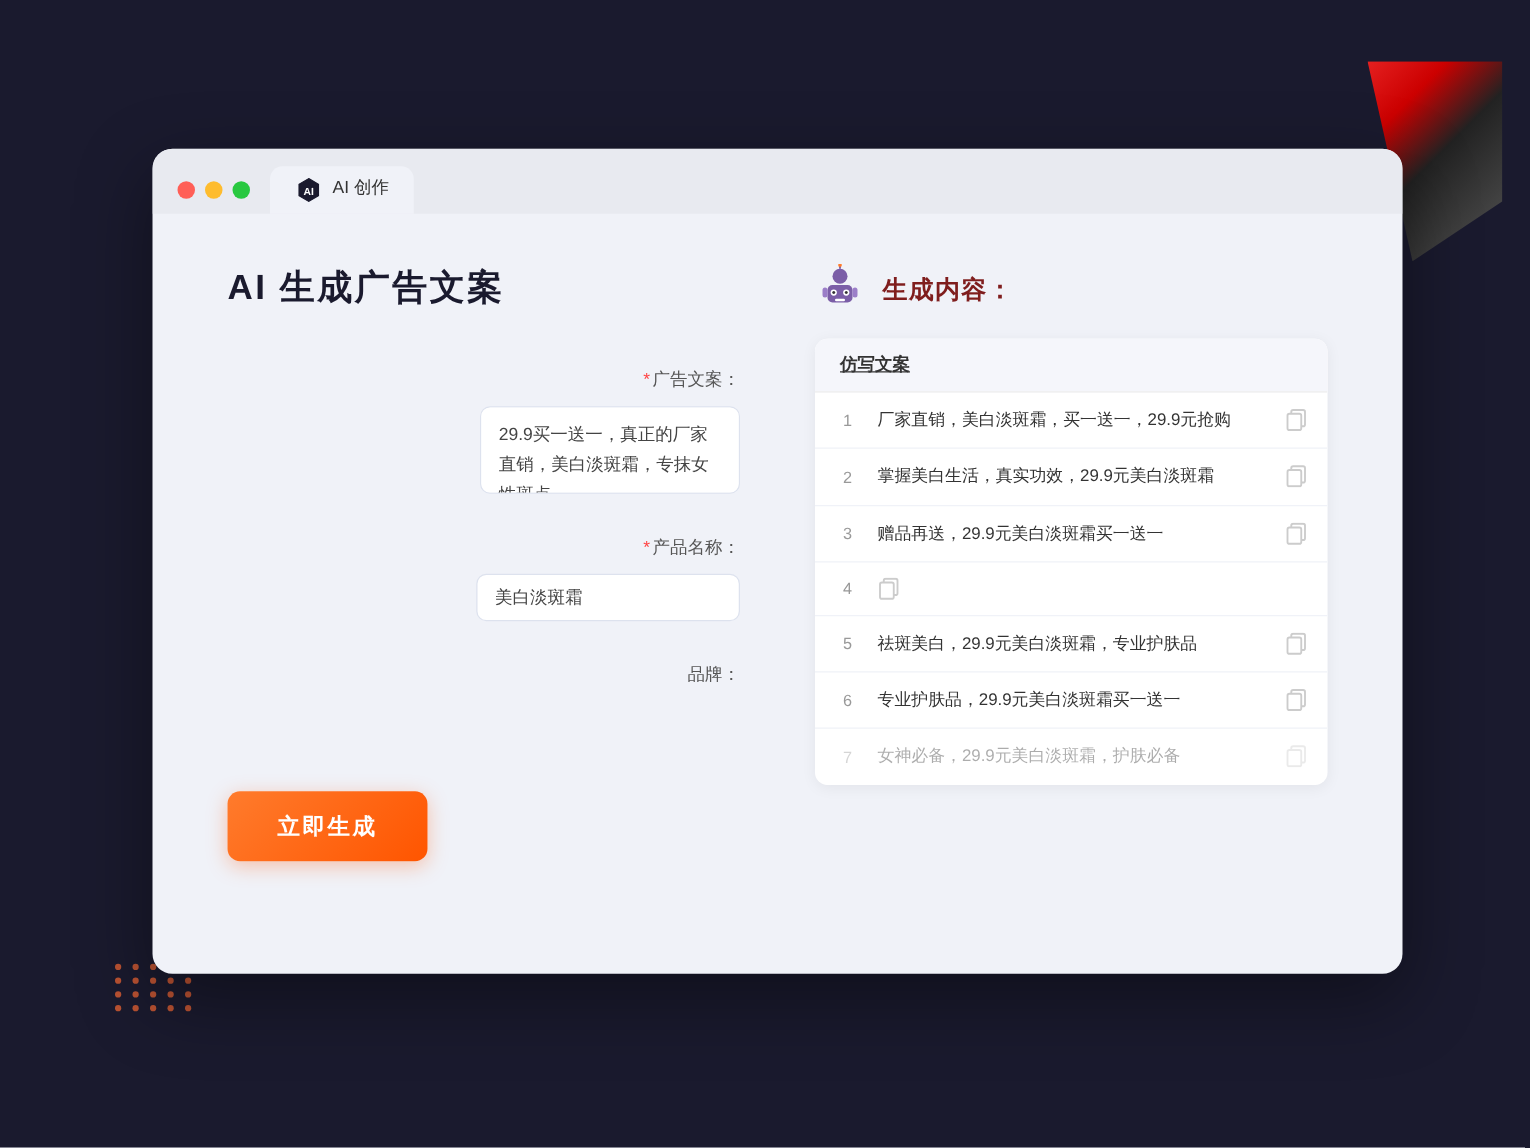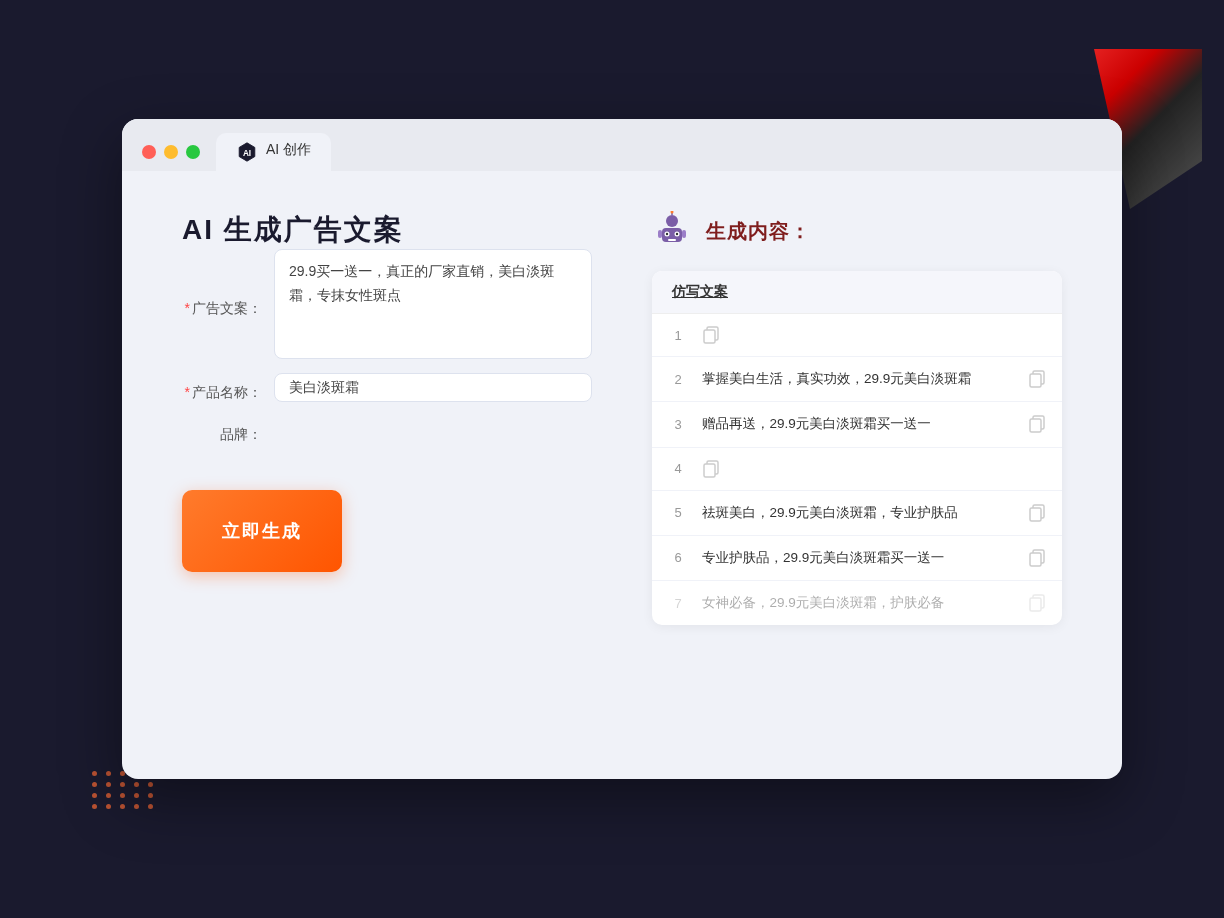--- a/index.html
+++ b/index.html
@@ -119,28 +119,30 @@
       overflow: hidden;
     }
 
     
     .left-panel {}
 
     .page-title {
       font-size: 28px;
       font-weight: 700;
       color: #1a1a2e;
+      margin-bottom: 36px;
       letter-spacing: 2px;
     }
 
     .form-group {
       display: flex;
-      align-items: center;
-      margin-bottom: 14px;
+      align-items: flex-end;
+      margin-bottom: 24px;
       gap: 12px;
+      flex-direction: column;
     }
 
     .form-label {
       font-size: 14px;
       color: #555;
       white-space: nowrap;
       padding-top: 10px;
       min-width: 80px;
       text-align: right;
     }
@@ -168,26 +170,26 @@
       resize: none;
       line-height: 1.7;
     }
 
     .form-input {
       padding: 10px 14px;
       height: 29px;
     }
 
     .generate-btn {
-      margin-top: 32px;
+      margin-top: 60px;
       background: linear-gradient(135deg, #ff7b2c, #ff5500);
       color: #fff;
       border: none;
       border-radius: 10px;
-      padding: 29px 40px;
+      padding: 16px 40px;
       font-size: 18px;
       font-weight: 600;
       cursor: pointer;
       letter-spacing: 2px;
       box-shadow: 0 4px 16px rgba(255, 100, 30, 0.35);
     }
 
     
     .right-panel {}
 
@@ -362,20 +364,21 @@
             <circle cx="20" cy="1" r="1.5" fill="#ff7b2c"></circle>
           </svg>
           <span class="result-title">生成内容：</span>
         </div>
 
         <div class="result-table">
           <div class="table-header">仿写文案</div>
 
           <div class="table-row">
             <span class="row-num">1</span>
+            <span class="row-text">厂家直销，美白淡斑霜，买一送一，29.9元抢购</span>
             <svg class="copy-icon" viewBox="0 0 18 18" fill="none">
               <rect x="5" y="1" width="11" height="13" rx="1.5" stroke="#ccc" stroke-width="1.5"></rect>
               <rect x="2" y="4" width="11" height="13" rx="1.5" stroke="#ccc" stroke-width="1.5" fill="white"></rect>
             </svg>
           </div>
 
           <div class="table-row">
             <span class="row-num">2</span>
             <span class="row-text">掌握美白生活，真实功效，29.9元美白淡斑霜</span>
             <svg class="copy-icon" viewBox="0 0 18 18" fill="none">

